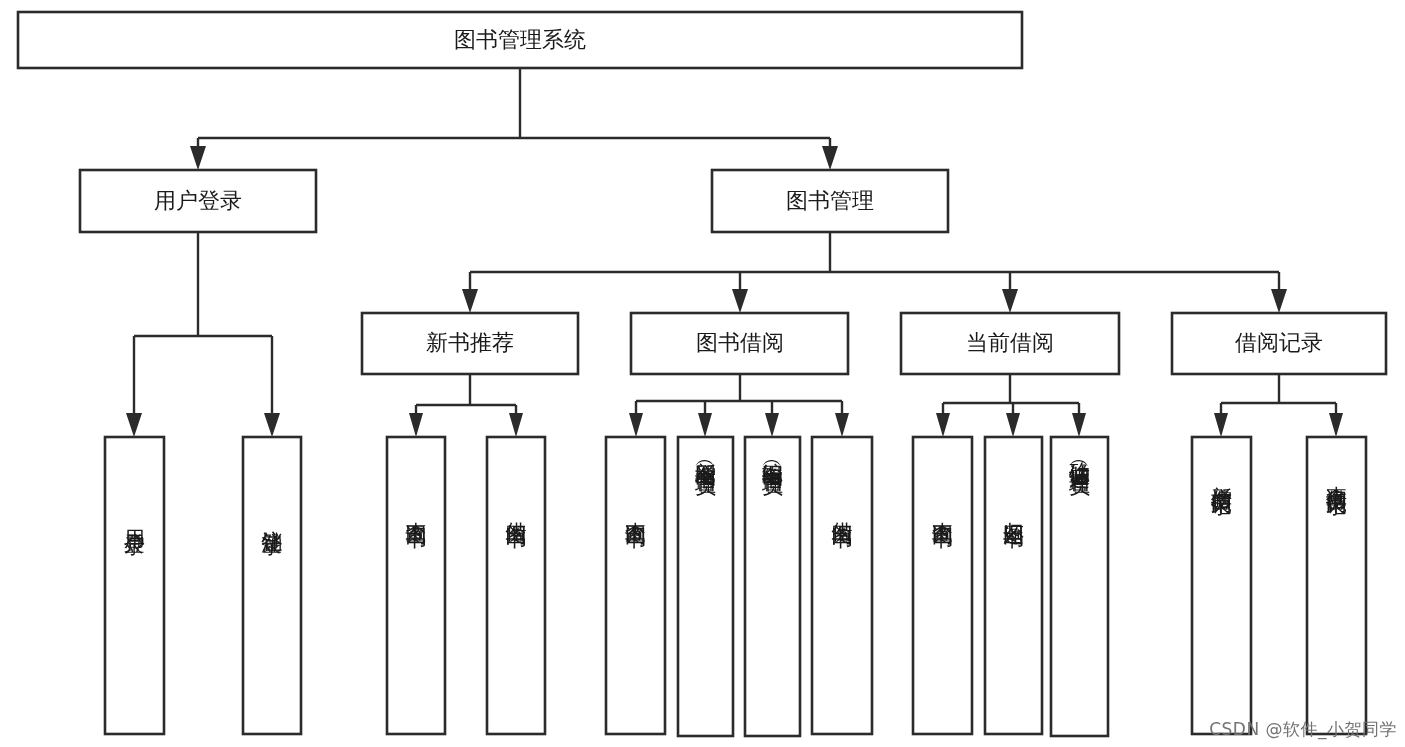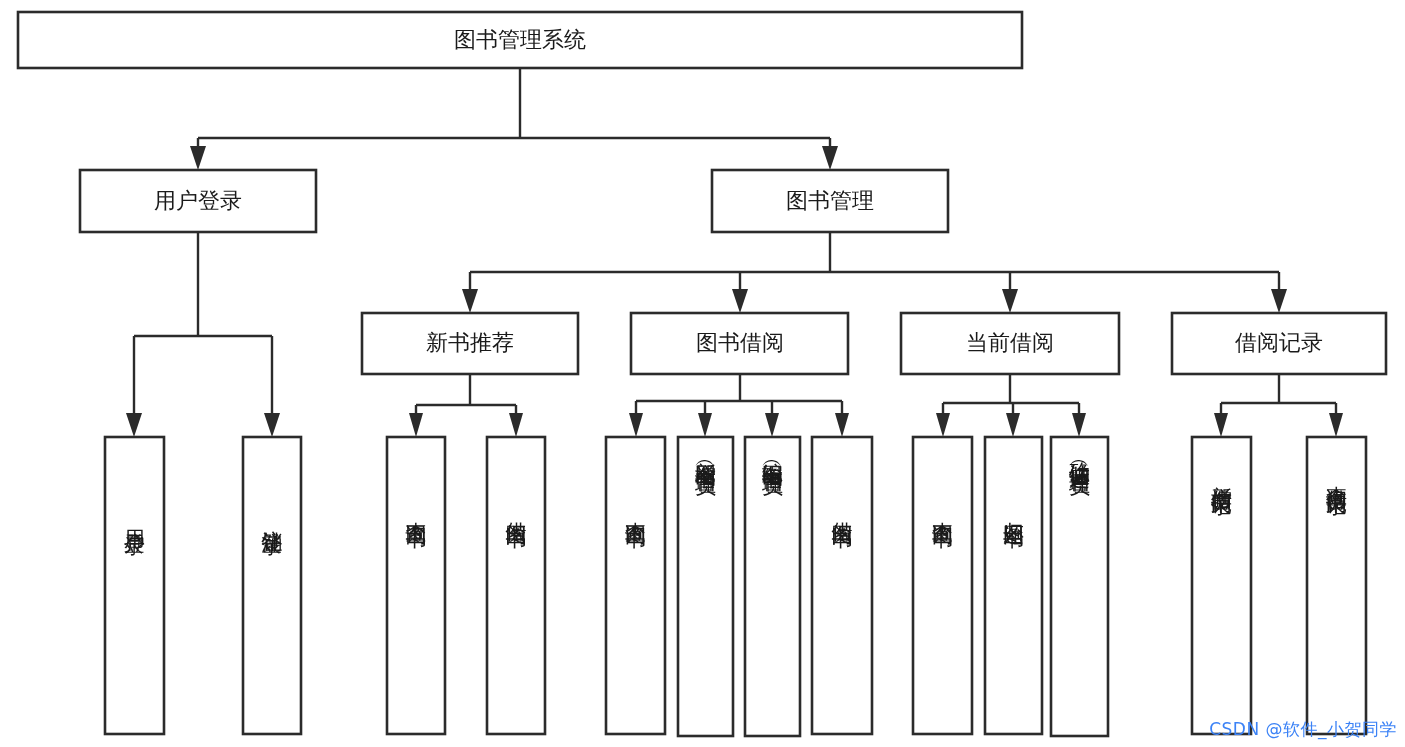--- a/index.html
+++ b/index.html
@@ -66,21 +66,21 @@
   .arrow-head {
     fill: #2b2b2b;
     stroke: none;
   }
   #watermark {
     position: absolute;
     right: 8px;
     bottom: 6px;
     font-family: "DejaVu Sans", "Liberation Sans", sans-serif;
     font-size: 17px;
-    color: #3b82f6;
+    color: #737373;
     letter-spacing: 0.5px;
     white-space: nowrap;
   }
 </style>
 </head>
 <body>
 
 <div id="diagram-root">
 
   <svg id="flow-svg" viewBox="0 0 1405 747">

